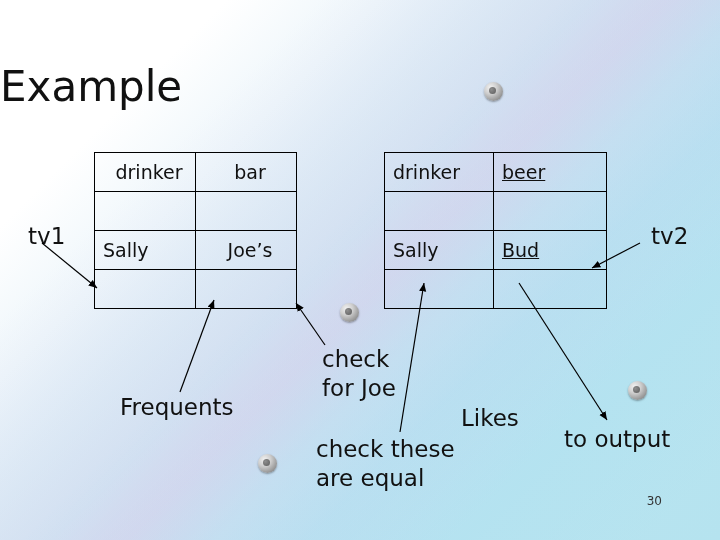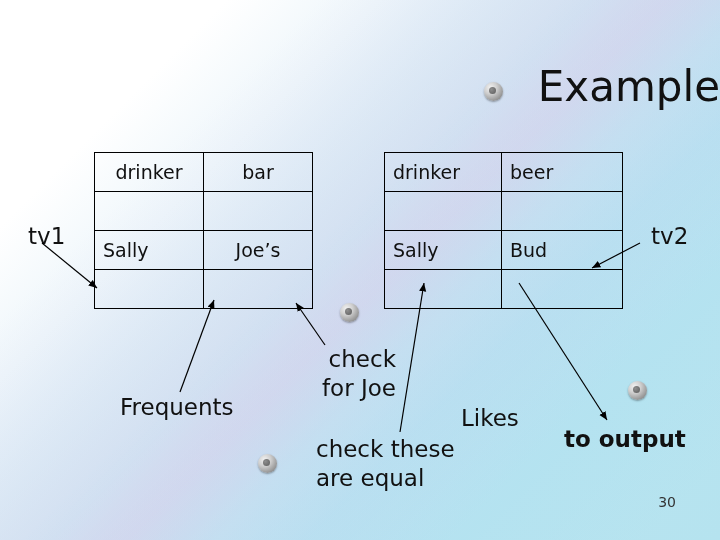--- a/index.html
+++ b/index.html
@@ -28,64 +28,64 @@
   .bg-band.b1 {
     background:linear-gradient(135deg, rgba(255,255,255,0) 30%, rgba(216,214,238,0.55) 44%, rgba(255,255,255,0) 58%);
   }
   .bg-band.b2 {
     background:linear-gradient(135deg, rgba(255,255,255,0) 40%, rgba(160,220,240,0.35) 52%, rgba(255,255,255,0) 66%);
   }
 
   .title {
     position:absolute;
     left:0; right:0; top:62px;
-    text-align:right;
+    text-align:left;
     font-size:42px;
     color:#111;
     letter-spacing:0px;
   }
 
   
   .tbl {
     position:absolute;
     border-collapse:collapse;
   }
   .tbl td {
     border:1px solid #000;
     font-size:19px;
     color:#111;
-    padding:0 8px 0 8px;
+    padding:0 0 0 8px;
     vertical-align:middle;
     height:38px;
   }
   #frequents-table { left:94px; top:152px; }
   #frequents-table td { width:92px; }
   #likes-table { left:384px; top:152px; }
   #likes-table td { width:100px; }
-  #likes-table td.c2 { width:104px; }
+  #likes-table td.c2 { width:104px;text-decoration:underline; }
   .center-label { text-align:center; }
 
   .lbl {
     position:absolute;
     font-size:23px;
     color:#111;
     white-space:pre;
     line-height:1.25;
   }
   #tv1-label { left:28px; top:222px; }
   #tv2-label { left:604px; top:222px;margin-left:47px; }
   #frequents-label { left:120px; top:393px; }
   #likes-label { left:461px; top:365px;margin-top:39px; }
-  #check-for-joe-label { left:322px; top:345px; text-align:right; }
+  #check-for-joe-label { left:322px; top:345px; text-align:left; }
   #check-equal-label { left:316px; top:435px; }
-  #to-output-label { left:564px; top:425px;font-weight:bold; }
+  #to-output-label { left:564px; top:425px; }
 
   .page-num {
-    position:absolute; right:44px; top:494px;
-    font-size:14px; color:#333;
+    position:absolute; right:58px; top:494px;
+    font-size:12px; color:#333;
   }
 
   
   .orb {
     position:absolute;
     width:19px; height:19px;
     border-radius:50%;
     background:radial-gradient(circle at 34% 30%, #f2f2f2 0%, #cfcfcf 35%, #9a9a9a 70%, #6d6d6d 100%);
     box-shadow:0 1px 2px rgba(0,0,0,0.35);
   }

